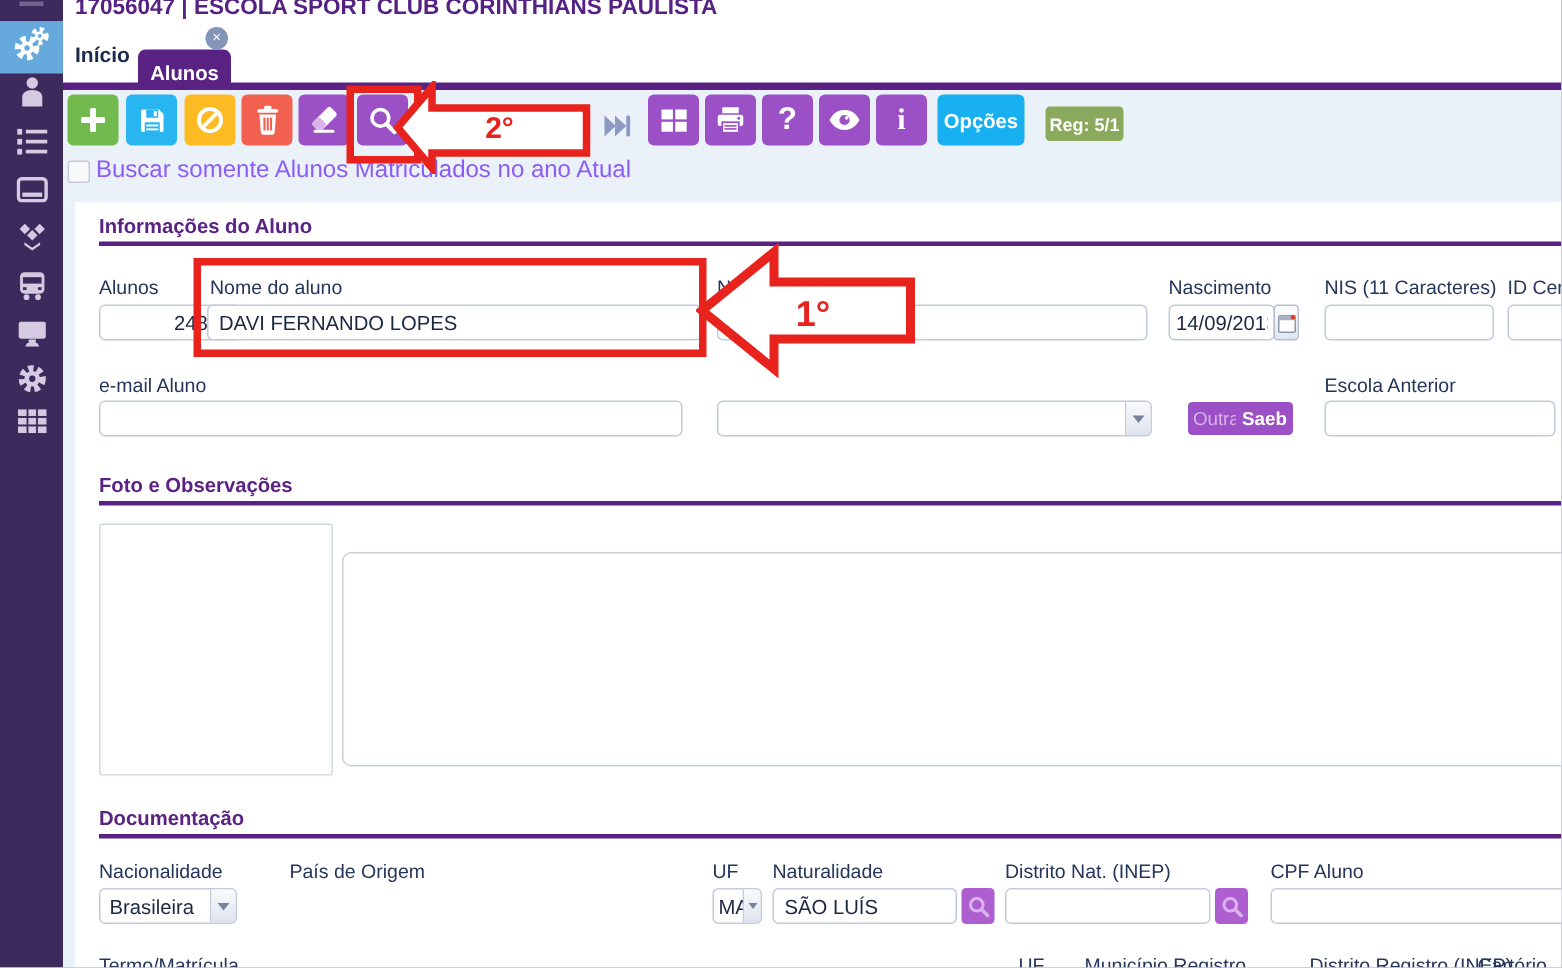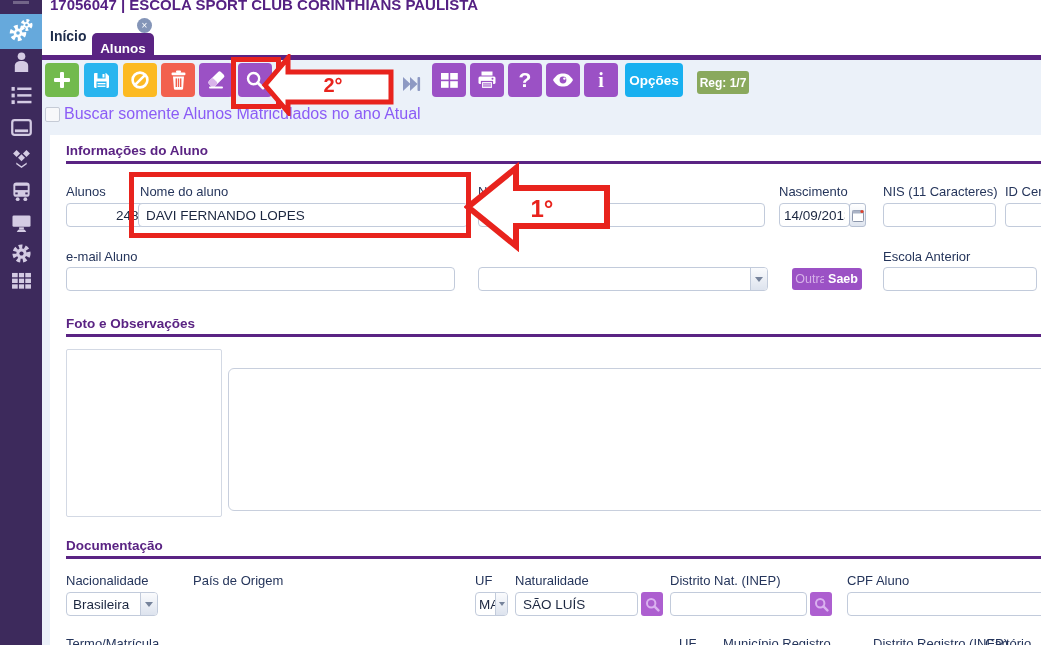--- a/index.html
+++ b/index.html
@@ -257,21 +257,21 @@
     <svg width="24" height="18" viewBox="0 0 24 18">
       <path d="M2 9 C5 3.8 8.2 2.4 12 2.4 S19 3.8 22 9 C19 14.2 15.8 15.6 12 15.6 S5 14.2 2 9 z" fill="#fff"></path>
       <circle cx="12" cy="9" r="3.4" fill="#9b51c5"></circle>
         <circle cx="13.4" cy="7.6" r="1.2" fill="#fff"></circle>
     </svg>
   </button>
   <button class="abs tbtn p tbtn-txt" style="left:584px;font-size:20px;font-family:'Liberation Serif',serif;">
     <span>i</span>
   </button>
   <button class="abs" id="btn-opcoes">Opções</button>
-  <div class="abs" id="reg-badge">Reg: 1/7</div>
+  <div class="abs" id="reg-badge">Reg: 5/1</div>
 
   <span class="abs" id="chk"></span>
   <span class="abs" id="chk-label">Buscar somente Alunos Matriculados no ano Atual</span>
 
   <div class="abs sect-title" style="left:66px;top:143px;">Informações do Aluno</div>
   <div class="abs sect-line" style="left:66px;top:161px;width:975px;"></div>
 
   <span class="abs lbl" style="left:66px;top:184px;">Alunos</span>
   <input class="inp" style="left: 66px; top: 203px; width: 95px; text-align: right; padding-right: 14px;" readonly="" value="2481">
 

